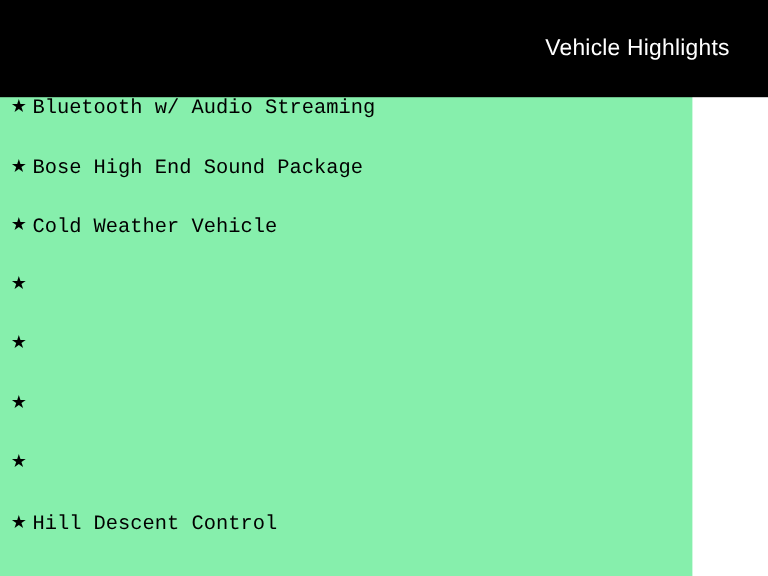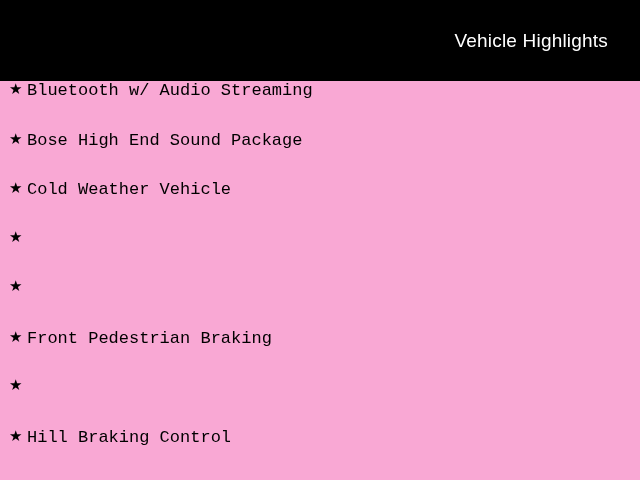--- a/index.html
+++ b/index.html
@@ -7,24 +7,24 @@
     padding: 0;
   }
   body {
     width: 640px;
     height: 480px;
     background: #ffffff;
     font-family: "Liberation Sans", sans-serif;
     overflow: hidden;
   }
   .page {
-    width: 640px;
+    width: 577px;
     height: 480px;
     position: relative;
-    background: #f9a8d4;
+    background: #86efac;
   }
   .header {
     width: 640px;
     height: 81px;
     background: #000000;
     display: flex;
     align-items: center;
     justify-content: flex-end;
     box-sizing: border-box;
     padding-right: 32px;
@@ -90,24 +90,23 @@
       <span class="item-label">Cold Weather Vehicle</span>
     </li>
     <li class="list-item">
       <span class="bullet-icon">★</span>
     </li>
     <li class="list-item">
       <span class="bullet-icon">★</span>
     </li>
     <li class="list-item">
       <span class="bullet-icon">★</span>
-      <span class="item-label">Front Pedestrian Braking</span>
     </li>
     <li class="list-item">
       <span class="bullet-icon">★</span>
     </li>
     <li class="list-item">
       <span class="bullet-icon">★</span>
-      <span class="item-label">Hill Braking Control</span>
+      <span class="item-label">Hill Descent Control</span>
     </li>
   </ul>
 
 </div>
 
 </body></html>

